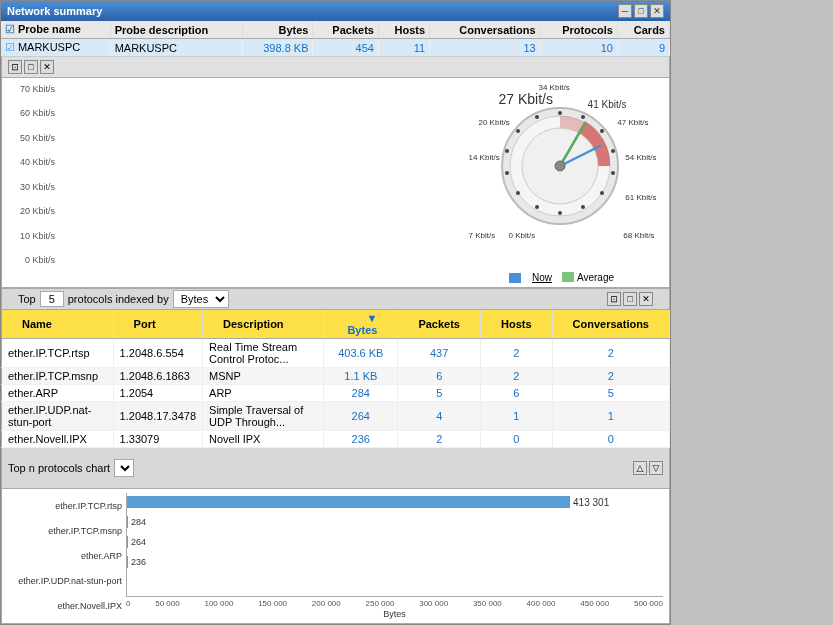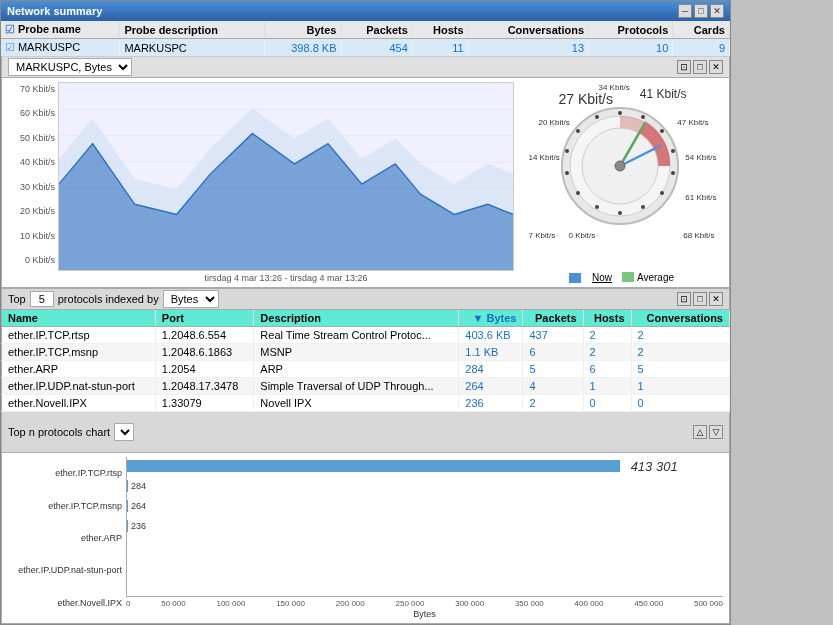--- a/index.html
+++ b/index.html
@@ -1,18 +1,18 @@
 <!DOCTYPE html>
 <html><head>
   <meta charset="utf-8">
   <style>
     * { box-sizing: border-box; margin: 0; padding: 0; }
     body { font-family: Arial, sans-serif; font-size: 11px; background: #c0c0c0; width: 833px; height: 625px; overflow: hidden; }
 
-    .window { background: #f0f0f0; border: 1px solid #888; width: 731px; height: 625px; display: flex; flex-direction: column; }
+    .window { background: #f0f0f0; border: 1px solid #888; width: 671px; height: 625px; display: flex; flex-direction: column; }
     .title-bar { background: linear-gradient(to bottom, #4a90d9, #2a60a9); color: white; padding: 3px 6px; display: flex; align-items: center; justify-content: space-between; height: 20px; }
     .title-bar-title { font-size: 11px; font-weight: bold; }
     .title-bar-controls { display: flex; gap: 2px; }
     .title-bar-btn { width: 14px; height: 14px; background: #ddd; border: 1px solid #888; font-size: 9px; display: flex; align-items: center; justify-content: center; cursor: pointer; color: #333; }
 
     
     .probe-table { width: 100%; border-collapse: collapse; background: #0369a1; }
     .probe-table th { background: #e8e8e8; border-bottom: 1px solid #aaa; border-right: 1px solid #ddd; padding: 2px 4px; text-align: left; font-weight: bold; font-size: 11px; }
     .probe-table th.right { text-align: right; }
     .probe-table td { padding: 2px 4px; border-right: 1px solid #eee; font-size: 11px; }
@@ -27,26 +27,26 @@
     .dropdown-small { border: 1px solid #aaa; background: #fff; padding: 1px 3px; font-size: 11px; height: 18px; }
     .section-controls { display: flex; gap: 2px; }
     .section-btn { width: 14px; height: 14px; background: #ddd; border: 1px solid #888; font-size: 9px; display: flex; align-items: center; justify-content: center; cursor: pointer; }
 
     
     .chart-section { background: #fff; display: flex; flex-direction: row; border: 1px solid #aaa; border-top: none; }
     .legend-area { display: flex; gap: 10px; margin-top: 4px; font-size: 10px; align-items: center; }
     .legend-box { width: 12px; height: 10px; }
 
     
-    .protocols-header { background: #d8d8d8; border: 1px solid #aaa; padding: 2px 6px; display: flex; align-items: center; justify-content: space-between; height: 22px; }
+    .protocols-header { background: #d8d8d8; border: 1px solid #aaa; padding: 2px 16px; display: flex; align-items: center; justify-content: space-between; height: 22px; }
     .protocols-table { width: 100%; border-collapse: collapse; background: #fff; border: 1px solid #aaa; border-top: none; }
-    .protocols-table th { background: #5eead4; border-bottom: 1px solid #aaa; border-right: 1px solid #ddd; padding: 2px 6px; text-align: left; font-weight: bold; font-size: 11px; }
+    .protocols-table th { background: #fde047; border-bottom: 1px solid #aaa; border-right: 1px solid #ddd; padding: 2px 20px; text-align: left; font-weight: bold; font-size: 11px; }
     .protocols-table th.right { text-align: right; }
     .protocols-table td { padding: 2px 6px; border-right: 1px solid #eee; border-bottom: 1px solid #f0f0f0; font-size: 11px; }
-    .protocols-table td.right { text-align: left; }
+    .protocols-table td.right { text-align: center; }
     .protocols-table td.blue { color: #1a6fc4; }
     .protocols-table tr:nth-child(odd) { background: #fff; }
     .protocols-table tr:nth-child(even) { background: #f5f5f5; }
 
     
     .bar-chart-header { background: #d8d8d8; border: 1px solid #aaa; border-top: none; padding: 20px 6px; display: flex; align-items: center; justify-content: space-between; height: 22px; }
     .bar-chart-area { background: #fff; border: 1px solid #aaa; border-top: none; padding: 6px; }
   </style>
 </head>
 <body>
@@ -83,25 +83,20 @@
         <td class="right blue">454</td>
         <td class="right blue">11</td>
         <td class="right blue">13</td>
         <td class="right blue">10</td>
         <td class="right blue">9</td>
       </tr>
     </tbody>
   </table>
 
   <div class="section-header">
-    <div class="section-header-left">
-      <select class="dropdown-small">
-        <option>MARKUSPC, Bytes</option>
-      </select>
-    </div>
     <div class="section-controls">
       <div class="section-btn">⊡</div>
       <div class="section-btn">□</div>
       <div class="section-btn">✕</div>
     </div>
   </div>
 
   <div class="chart-section" style="height:210px;">
     <div style="display:flex; flex-direction:row; width:100%;">
 
@@ -109,49 +104,30 @@
         <div style="display:flex; flex-direction:column; justify-content:space-between; width:52px; font-size:9px; color:#555; text-align:right; padding-right:3px; padding-top:2px; padding-bottom:18px;">
           <span>70 Kbit/s</span>
           <span>60 Kbit/s</span>
           <span>50 Kbit/s</span>
           <span>40 Kbit/s</span>
           <span>30 Kbit/s</span>
           <span>20 Kbit/s</span>
           <span>10 Kbit/s</span>
           <span>0 Kbit/s</span>
         </div>
-        <div style="flex:1; display:flex; flex-direction:column;">
-          <div style="flex:1; background:#f0f0ff; border:1px solid #ccc; position:relative; overflow:hidden;">
-            <svg width="100%" height="100%" viewBox="0 0 540 185" preserveAspectRatio="none">
-
-              <line x1="0" y1="26" x2="540" y2="26" stroke="#e0e0e0" stroke-width="0.5"></line>
-              <line x1="0" y1="52" x2="540" y2="52" stroke="#e0e0e0" stroke-width="0.5"></line>
-              <line x1="0" y1="78" x2="540" y2="78" stroke="#e0e0e0" stroke-width="0.5"></line>
-              <line x1="0" y1="104" x2="540" y2="104" stroke="#e0e0e0" stroke-width="0.5"></line>
-              <line x1="0" y1="130" x2="540" y2="130" stroke="#e0e0e0" stroke-width="0.5"></line>
-              <line x1="0" y1="156" x2="540" y2="156" stroke="#e0e0e0" stroke-width="0.5"></line>
-
-              <polygon points="0,185 0,100 40,60 90,120 140,130 180,90 230,50 280,80 320,60 360,100 400,80 430,110 470,130 510,120 540,130 540,185" fill="rgba(70,130,200,0.7)" stroke="none"></polygon>
-
-              <polygon points="0,100 40,60 90,120 140,130 180,90 230,50 280,80 320,60 360,100 400,80 430,110 470,130 510,120 540,130 540,90 510,80 470,100 430,80 400,55 360,75 320,35 280,55 230,25 180,65 140,105 90,95 40,35 0,75" fill="rgba(200,220,240,0.5)" stroke="none"></polygon>
-              <polyline points="0,100 40,60 90,120 140,130 180,90 230,50 280,80 320,60 360,100 400,80 430,110 470,130 510,120 540,130" fill="none" stroke="#2a70c8" stroke-width="1.5"></polyline>
-            </svg>
-          </div>
-          <div style="text-align:center; font-size:9px; color:#555; margin-top:2px;">tirsdag 4 mar 13:26 - tirsdag 4 mar 13:26</div>
-        </div>
       </div>
 
       <div style="width:215px; padding:4px; display:flex; flex-direction:column; align-items:center; justify-content:center;">
         <div style="position:relative; width:190px; height:185px;">
 
           <span style="position:absolute; top:70px; left:2px; font-size:8px; color:#333;">14 Kbit/s</span>
           <span style="position:absolute; top:35px; left:12px; font-size:8px; color:#333;">20 Kbit/s</span>
           <span style="position:absolute; top:8px; left:32px; font-size:14px; color:#333;">27 Kbit/s</span>
           <span style="position:absolute; top:0px; left:72px; font-size:8px; color:#333;">34 Kbit/s</span>
-          <span style="position:absolute; top:4px; right:30px; font-size:12px; color:#333;">41 Kbit/s</span>
+          <span style="position:absolute; top:16px; right:30px; font-size:10px; color:#333;">41 Kbit/s</span>
           <span style="position:absolute; top:35px; right:8px; font-size:8px; color:#333;">47 Kbit/s</span>
           <span style="position:absolute; top:70px; right:0px; font-size:8px; color:#333;">54 Kbit/s</span>
           <span style="position:absolute; top:110px; right:0px; font-size:8px; color:#333;">61 Kbit/s</span>
           <span style="position:absolute; top:148px; left:2px; font-size:8px; color:#333;">7 Kbit/s</span>
           <span style="position:absolute; top:148px; left:42px; font-size:8px; color:#333;">0 Kbit/s</span>
           <span style="position:absolute; top:148px; right:2px; font-size:8px; color:#333;">68 Kbit/s</span>
 
           <svg width="130" height="130" viewBox="0 0 130 130" style="position:absolute; top:18px; left:28px;">
 
             <circle cx="65" cy="65" r="58" fill="#e8e8e8" stroke="#bbb" stroke-width="2"></circle>
@@ -298,21 +274,21 @@
           <div>ether.ARP</div>
           <div>ether.IP.UDP.nat-stun-port</div>
           <div>ether.Novell.IPX</div>
         </div>
 
       <div style="flex:1; position:relative; display:flex; flex-direction:column;">
         <div style="flex:1; position:relative; border-left:1px solid #aaa; border-bottom:1px solid #aaa;" id="bar-chart-bars">
 
         <div style="display: flex; align-items: center; height: 18px; margin-bottom: 2px;">
     <div style="width:82.66019999999999%; background:#5a9fd4; height:12px; min-width:1px;"></div>
-    <span style="margin-left:11px; font-size:13px; color:#333;font-style:italic;">413 301</span>
+    <span style="margin-left:3px; font-size:10px; color:#333;">413 301</span>
   </div>
             <div style="display: flex; align-items: center; height: 18px; margin-bottom: 2px;">
     <div style="width:0.0568%; background:#5a9fd4; height:12px; min-width:1px;"></div>
     <span style="margin-left:3px; font-size:9px; color:#333;">284</span>
   </div>
             <div style="display: flex; align-items: center; height: 18px; margin-bottom: 2px;">
     <div style="width:0.05280000000000001%; background:#5a9fd4; height:12px; min-width:1px;"></div>
     <span style="margin-left:3px; font-size:9px; color:#333;">264</span>
   </div>
             <div style="display: flex; align-items: center; height: 18px; margin-bottom: 2px;">

